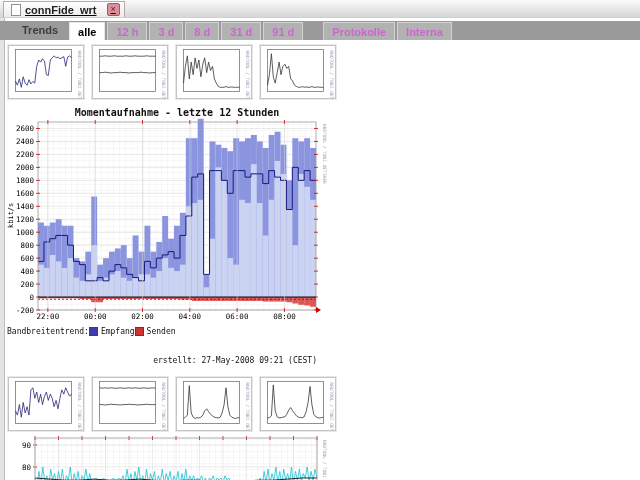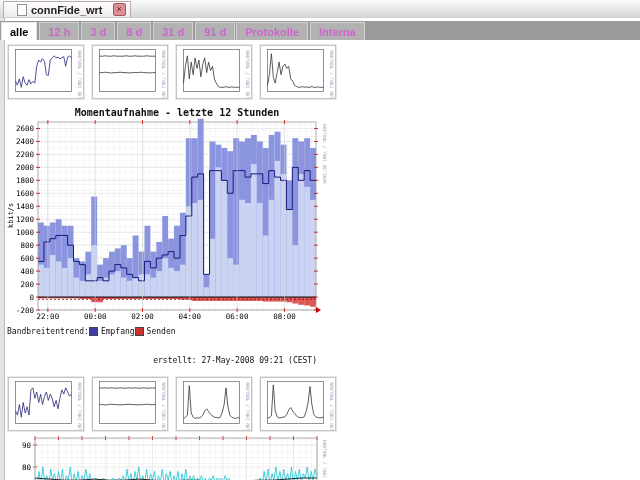--- a/index.html
+++ b/index.html
@@ -7,34 +7,34 @@
     width:640px;height:480px;overflow:hidden;background:#fff;
     font-family:"Liberation Sans",sans-serif;position:relative;
   }
   .left-edge{position:absolute;left:0;top:0;width:4px;height:480px;
     background:#e3e3e3;border-right:1px solid #bdbdbd;z-index:5;}
   
   .titlebar{position:absolute;left:0;top:0;width:640px;height:17px;
     background:linear-gradient(#fbfbfb,#d6d6d6);border-bottom:1px solid #cfcfcf;z-index:6;}
   .wtab{position:absolute;left:3px;top:1px;height:15px;display:flex;align-items:center;
     background:linear-gradient(#ffffff,#efeaea);border:1px solid #b9a9a9;border-bottom:none;
-    padding:0 4px 0 13px;gap:4px;}
+    padding:0 4px 0 7px;gap:4px;text-decoration:underline;}
   .doc-icon{width:8px;height:10px;background:#fff;border:1px solid #909090;display:inline-block;}
   .wtab .t{font-size:11px;font-weight:bold;color:#222;}
   .close{width:11px;height:11px;background:#dd8f99;border:1px solid #aa5560;color:#701520;
     font-size:9px;line-height:10px;text-align:center;border-radius:2px;margin-left:6px;cursor:default;}
   
   .tabstrip{position:absolute;left:0;top:21px;width:640px;height:19px;background:#9a9a9a;
     display:flex;align-items:stretch;z-index:6;}
   .tabstrip .section{font-size:11px;font-weight:bold;color:#3c3c3c;padding:3px 10px 0 22px;}
   .tab{font-size:11px;font-weight:bold;padding:3px 8px 0 8px;margin:1px 1px 0 1px;
     background:#b2b2b2;border:1px solid #d2d2d2;border-bottom:none;cursor:pointer;}
   .tab.active{background:#ffffff;color:#000;border-color:#e6e6e6;}
   .tab.pink{color:var(--pink);}
-  .tab.gap{margin-left:0;}
+  .tab.gap{margin-left:19px;}
   
   .content{position:absolute;left:5px;top:40px;width:634px;height:440px;background:#fff;z-index:1;}
   .thumbrow{display:flex;gap:8px;margin:5px 0 0 3px;}
   .thumb{width:74px;height:52px;background:#fff;border:1px solid #c4c4c4;box-shadow:0 0 0 1px #e8e8e8;}
   .thumb svg{display:block;}
   .chart-title{width:320px;text-align:center;font-family:"DejaVu Sans Mono",monospace;
     font-size:10px;font-weight:bold;color:#111;padding-left:12px;}
   .mainchart{margin-top:8px;}
   .legend{font-family:"DejaVu Sans Mono",monospace;font-size:8px;color:#111;
     margin:1px 0 0 2px;display:flex;align-items:flex-start;width:318px;}
@@ -52,20 +52,21 @@
 
 <div class="titlebar">
   <div class="wtab">
     <span class="doc-icon"></span>
     <span class="t">connFide_wrt</span>
     <span class="close">×</span>
   </div>
 </div>
 
 <div class="tabstrip">
+  <span class="section">Trends</span>
   <span class="tab active">alle</span>
   <span class="tab pink">12 h</span>
   <span class="tab pink">3 d</span>
   <span class="tab pink">8 d</span>
   <span class="tab pink">31 d</span>
   <span class="tab pink">91 d</span>
   <span class="tab pink gap">Protokolle</span>
   <span class="tab pink">Interna</span>
 </div>
 

